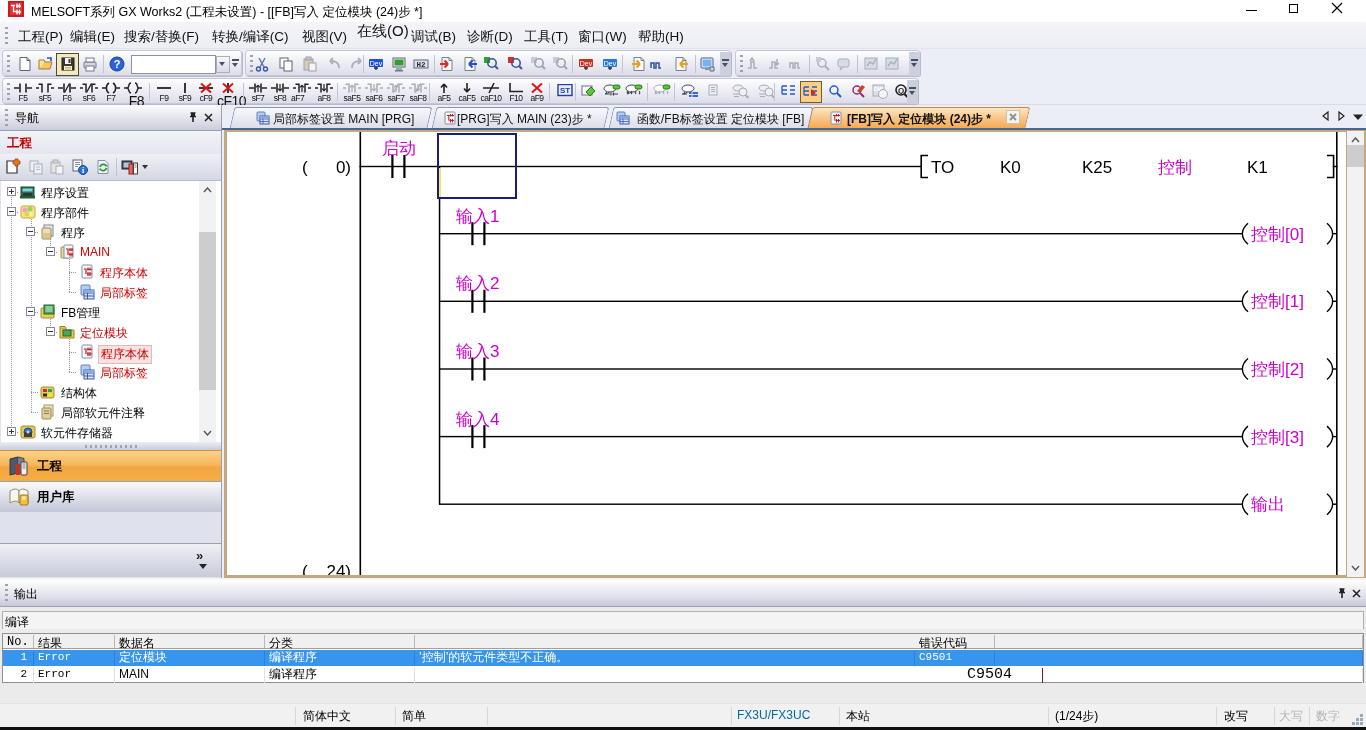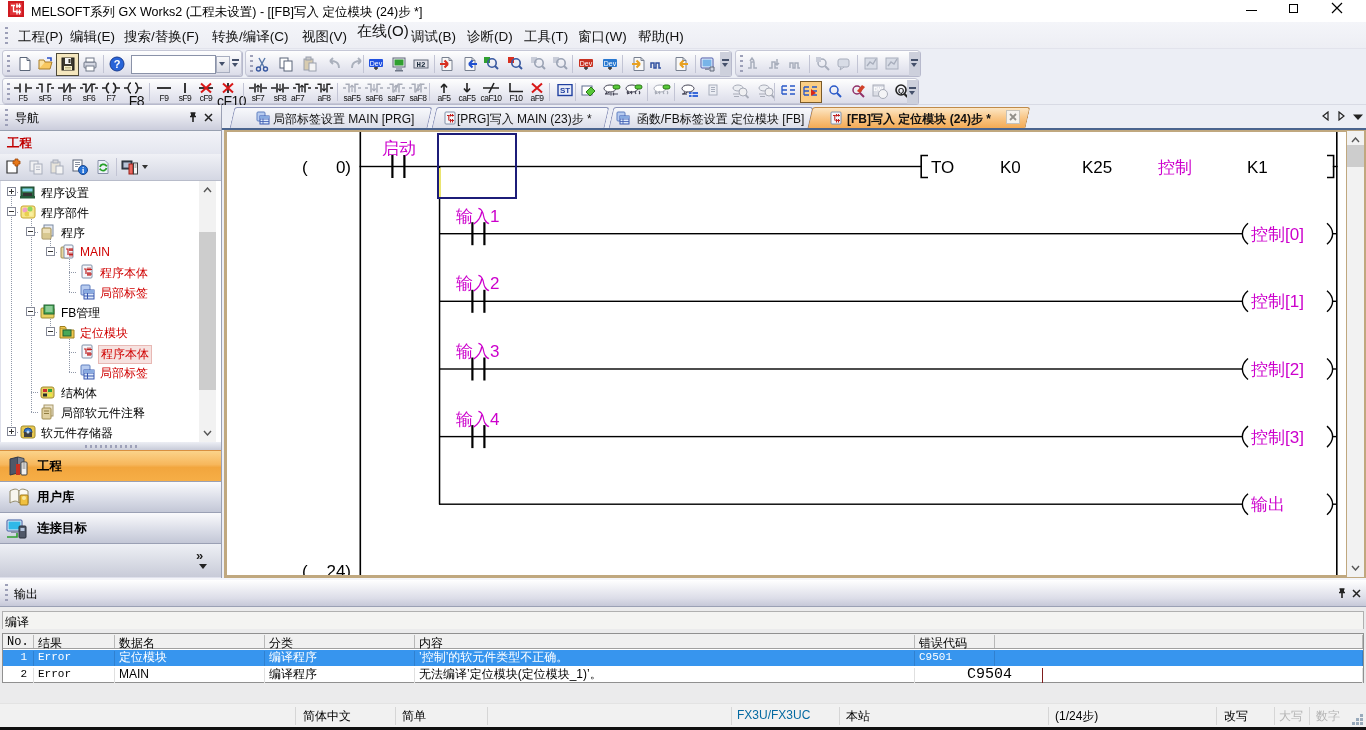--- a/index.html
+++ b/index.html
@@ -615,31 +615,20 @@
       <div class="ab" style="left:37px;top:7px;font-size:12.5px;font-weight:bold;color:#000">工程</div>
     </div>
     <div class="ab" style="left:0;top:376px;width:221px;height:31px;background:linear-gradient(#fafafc,#d8dbe6 60%,#c3c7d6);border-top:1px solid #9aa0b4">
       <svg class="ab" style="left:7px;top:5px" width="24" height="22">
         <path d="M3 4 C7 1.5,10 1.5,12 4 V16 C10 13.5,7 13.5,3 16 Z" fill="#f8f6ee" stroke="#908868"></path>
         <path d="M21 4 C17 1.5,14 1.5,12 4 V16 C14 13.5,17 13.5,21 16 Z" fill="#fcfaf4" stroke="#908868"></path>
         <rect x="13" y="8" width="8" height="10" rx="1" fill="#f0c040" stroke="#a07818"></rect>
         <circle cx="17" cy="11" r="2" fill="#f8e8a0"></circle>
       </svg>
       <div class="ab" style="left:37px;top:7px;font-size:12.5px;font-weight:bold;color:#000">用户库</div>
-    </div>
-    <div class="ab" style="left:0;top:407px;width:221px;height:31px;background:linear-gradient(#fafafc,#d8dbe6 60%,#c3c7d6);border-top:1px solid #9aa0b4">
-      <svg class="ab" style="left:6px;top:5px" width="24" height="22">
-        <rect x="1" y="2" width="15" height="11" rx="1" fill="#e8eef8" stroke="#3858a0"></rect>
-        <rect x="2.5" y="3.5" width="12" height="8" fill="#30b8e8"></rect>
-        <rect x="5" y="13" width="7" height="2" fill="#8890a8"></rect>
-        <path d="M1 19 h10 v-4" fill="none" stroke="#30a030" stroke-width="1.6"></path>
-        <rect x="13" y="8" width="7" height="12" rx="1" fill="#505868" stroke="#282f3a"></rect>
-        <rect x="14.5" y="10" width="4" height="3" fill="#b8c8e0"></rect>
-      </svg>
-      <div class="ab" style="left:37px;top:7px;font-size:12.5px;font-weight:bold;color:#000">连接目标</div>
     </div>
     <div class="ab" style="left:0;top:438px;width:221px;height:34px;background:linear-gradient(#eef0f5,#c8cbd8);border-top:1px solid #9aa0b4">
       <div class="ab" style="left:196px;top:4px;font-size:13px;font-weight:bold;color:#222">»</div>
       <div class="ab" style="left:199px;top:20px;width:0;height:0;border-left:4px solid transparent;border-right:4px solid transparent;border-top:5px solid #222"></div>
     </div>
   </div>
 <div class="ab" style="left:222px;top:105px;width:1144px;height:473px;background:#eceef5">
     <div class="ab" style="left:10px;top:2px;width:198px;height:21px;background:linear-gradient(#f8f9fc,#dcdee9);border:1px solid #8a92b8;border-bottom:none;border-radius:3px 3px 0 0;transform:skewX(-13deg)"></div>
     <svg class="ab" style="left:34px;top:6px" width="14" height="14">
       <rect x="1" y="1" width="8" height="9" rx="1" fill="#b8ccf0" stroke="#6080c0"></rect>
@@ -768,36 +757,34 @@
     </div>
     <div class="ab" style="left:2px;top:33px;width:1362px;height:18px;background:#f4f4f2;border:1px solid #b0b0b0;border-bottom:none">
       <div class="ab" style="left:2px;top:2px;font-size:12px;color:#000">编译</div>
     </div>
     <div class="ab" style="left:2px;top:55px;width:1362px;height:50px;background:#fff;border:1px solid #909090;font-size:12px">
       <div class="ab" style="left:0;top:0;width:1360px;height:15px;background:#f0f0f0;border-bottom:1px solid #a0a0a0"></div>
       <div class="ab" style="left:0px;top:1px;width:31px;height:13px;font-family:'Liberation Mono',monospace;padding-left:11px;border-right:1px solid #b8b8b8;padding-left:4px;color:#000">No.</div>
       <div class="ab" style="left:31px;top:1px;width:81px;height:13px;border-right:1px solid #b8b8b8;padding-left:4px;color:#000">结果</div>
       <div class="ab" style="left:112px;top:1px;width:150px;height:13px;border-right:1px solid #b8b8b8;padding-left:4px;color:#000">数据名</div>
       <div class="ab" style="left:262px;top:1px;width:150px;height:13px;border-right:1px solid #b8b8b8;padding-left:4px;color:#000">分类</div>
-      <div class="ab" style="left:412px;top:1px;width:500px;height:13px;border-right:1px solid #b8b8b8;padding-left:4px;color:#000">内容</div>
       <div class="ab" style="left:912px;top:1px;width:80px;height:13px;border-right:1px solid #b8b8b8;padding-left:4px;color:#000">错误代码</div>
       <div class="ab" style="left:992px;top:1px;width:368px;height:13px;border-right:1px solid #b8b8b8;padding-left:4px;color:#000"></div>
       <div class="ab" style="left:0;top:16px;width:1360px;height:16px;background:#3795ee"></div>
       <div class="ab" style="left:0px;top:17px;width:31px;height:15px;line-height:13px;text-align:right;padding-right:6px;font-family:'Liberation Mono',monospace;font-size:11px;border-right:1px solid #2f80d0;color:#fff;white-space:nowrap;overflow:hidden">1</div>
       <div class="ab" style="left:31px;top:17px;width:81px;height:15px;line-height:13px;padding-left:4px;font-family:'Liberation Mono',monospace;font-size:11px;border-right:1px solid #2f80d0;color:#fff;white-space:nowrap;overflow:hidden">Error</div>
       <div class="ab" style="left:112px;top:17px;width:150px;height:15px;line-height:13px;padding-left:4px;border-right:1px solid #2f80d0;color:#fff;white-space:nowrap;overflow:hidden">定位模块</div>
       <div class="ab" style="left:262px;top:17px;width:150px;height:15px;line-height:13px;padding-left:4px;border-right:1px solid #2f80d0;color:#fff;white-space:nowrap;overflow:hidden">编译程序</div>
       <div class="ab" style="left:412px;top:17px;width:500px;height:15px;line-height:13px;padding-left:4px;border-right:1px solid #2f80d0;color:#fff;white-space:nowrap;overflow:hidden">’控制’的软元件类型不正确。</div>
       <div class="ab" style="left:912px;top:17px;width:80px;height:15px;line-height:13px;padding-left:4px;font-family:'Liberation Mono',monospace;font-size:11px;border-right:1px solid #2f80d0;color:#fff;white-space:nowrap;overflow:hidden">C9501</div>
       <div class="ab" style="left:992px;top:17px;width:368px;height:15px;line-height:13px;padding-left:4px;border-right:1px solid #2f80d0;color:#fff;white-space:nowrap;overflow:hidden"></div>
       <div class="ab" style="left:0px;top:34px;width:31px;height:15px;line-height:13px;text-align:right;padding-right:6px;font-family:'Liberation Mono',monospace;font-size:11px;border-right:1px solid #e0e0e0;color:#000;white-space:nowrap;overflow:hidden">2</div>
       <div class="ab" style="left:31px;top:34px;width:81px;height:15px;line-height:13px;padding-left:4px;font-family:'Liberation Mono',monospace;font-size:11px;border-right:1px solid #e0e0e0;color:#000;white-space:nowrap;overflow:hidden">Error</div>
       <div class="ab" style="left:112px;top:34px;width:150px;height:15px;line-height:13px;padding-left:4px;border-right:1px solid #e0e0e0;color:#000;white-space:nowrap;overflow:hidden">MAIN</div>
       <div class="ab" style="left:262px;top:34px;width:150px;height:15px;line-height:13px;padding-left:4px;border-right:1px solid #e0e0e0;color:#000;white-space:nowrap;overflow:hidden">编译程序</div>
-      <div class="ab" style="left:412px;top:34px;width:500px;height:15px;line-height:13px;padding-left:4px;border-right:1px solid #e0e0e0;color:#000;white-space:nowrap;overflow:hidden">无法编译’定位模块(定位模块_1)’。</div>
       <div class="ab" style="left:960px;top:34px;width:80px;height:15px;line-height:13px;padding-left:4px;font-family:'Liberation Mono',monospace;font-size:15px;border-right:1px solid #7f1d1d;color:#000;white-space:nowrap;overflow:hidden">C9504</div>
       <div class="ab" style="left:992px;top:34px;width:368px;height:15px;line-height:13px;padding-left:4px;border-right:1px solid #e0e0e0;color:#000;white-space:nowrap;overflow:hidden"></div>
     </div>
   </div>
 <div class="ab" style="left:0;top:703px;width:1366px;height:24px;background:#f1f1f1;border-top:1px solid #e3e3e3;font-size:12px;color:#000">
     <div class="ab" style="left:295px;top:3px;width:1px;height:18px;background:#d6d6d6"></div>
     <div class="ab" style="left:395px;top:3px;width:1px;height:18px;background:#d6d6d6"></div>
     <div class="ab" style="left:487px;top:3px;width:1px;height:18px;background:#d6d6d6"></div>
     <div class="ab" style="left:731px;top:3px;width:1px;height:18px;background:#d6d6d6"></div>
     <div class="ab" style="left:839px;top:3px;width:1px;height:18px;background:#d6d6d6"></div>

